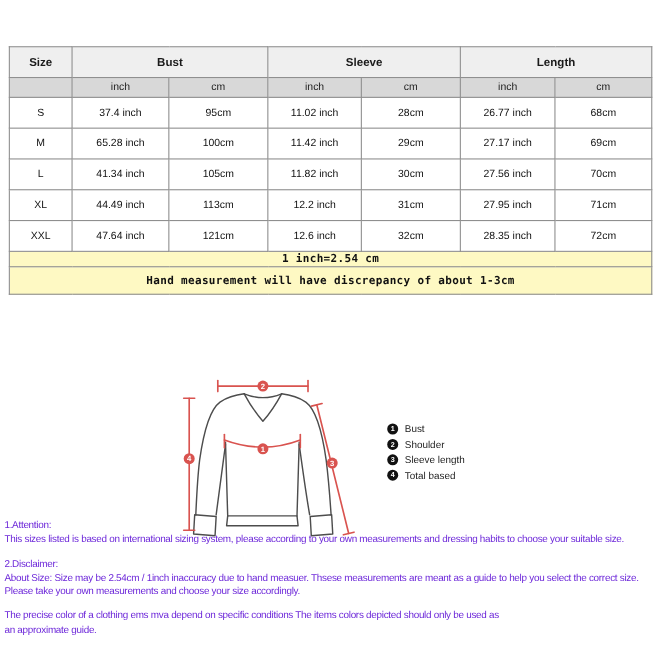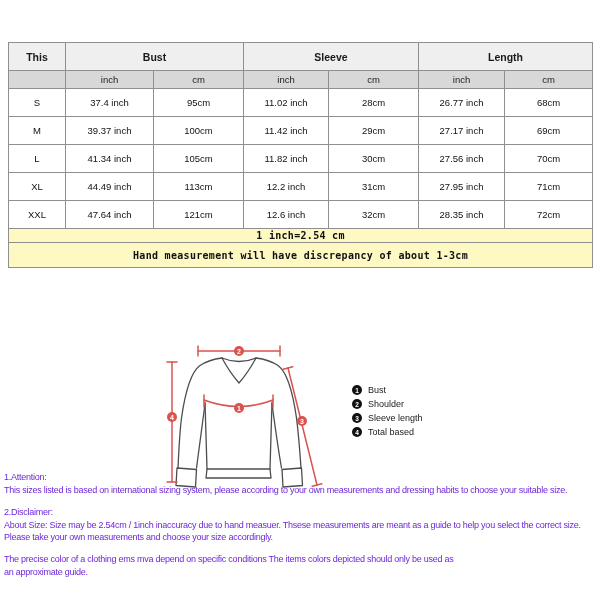--- a/index.html
+++ b/index.html
@@ -63,21 +63,21 @@
       <col style="width:57px">
         <col style="width:88px">
         <col style="width:90px">
       <col style="width:85px">
         <col style="width:90px">
         <col style="width:86px">
         <col style="width:88px">
     </colgroup>
     <tbody>
       <tr class="hdr-row">
-        <th>This</th>
+        <th>Size</th>
         <th colspan="2">Bust</th>
         <th colspan="2">Sleeve</th>
         <th colspan="2">Length</th>
       </tr>
       <tr class="unit-row">
         <td></td>
         <td>inch</td>
         <td>cm</td>
         <td>inch</td>
         <td>cm</td>
@@ -89,21 +89,21 @@
         <td>S</td>
         <td>37.4 inch</td>
         <td>95cm</td>
         <td>11.02 inch</td>
         <td>28cm</td>
         <td>26.77 inch</td>
         <td>68cm</td>
       </tr>
       <tr class="data-row">
         <td>M</td>
-        <td>39.37 inch</td>
+        <td>65.28 inch</td>
         <td>100cm</td>
         <td>11.42 inch</td>
         <td>29cm</td>
         <td>27.17 inch</td>
         <td>69cm</td>
       </tr>
       <tr class="data-row">
         <td>L</td>
         <td>41.34 inch</td>
         <td>105cm</td>

